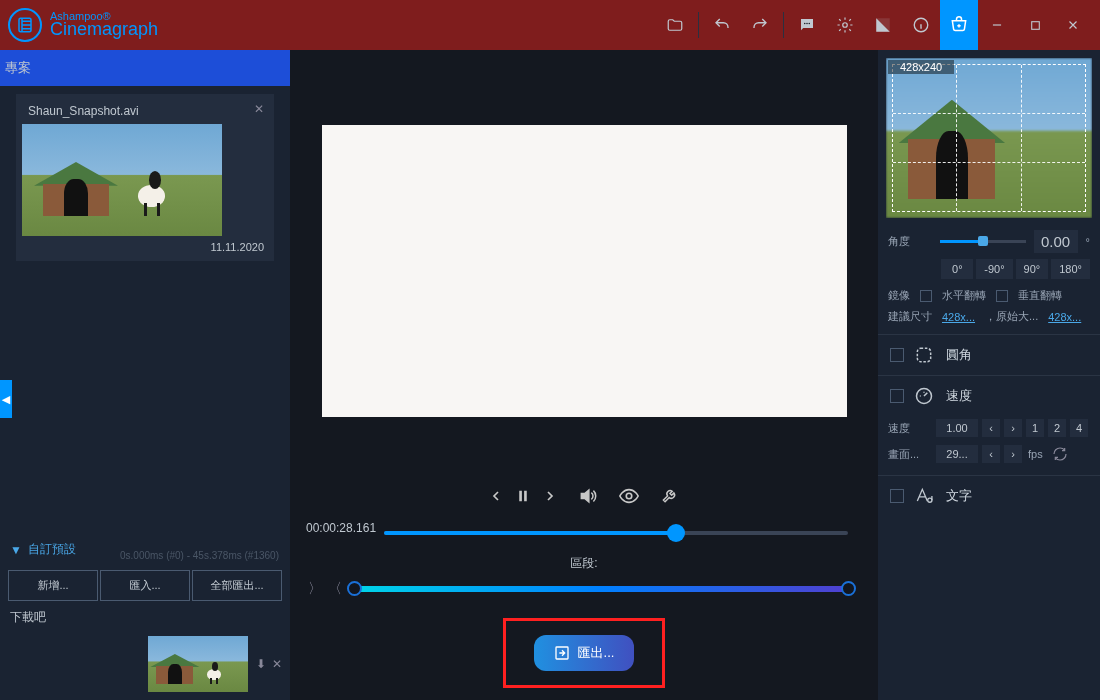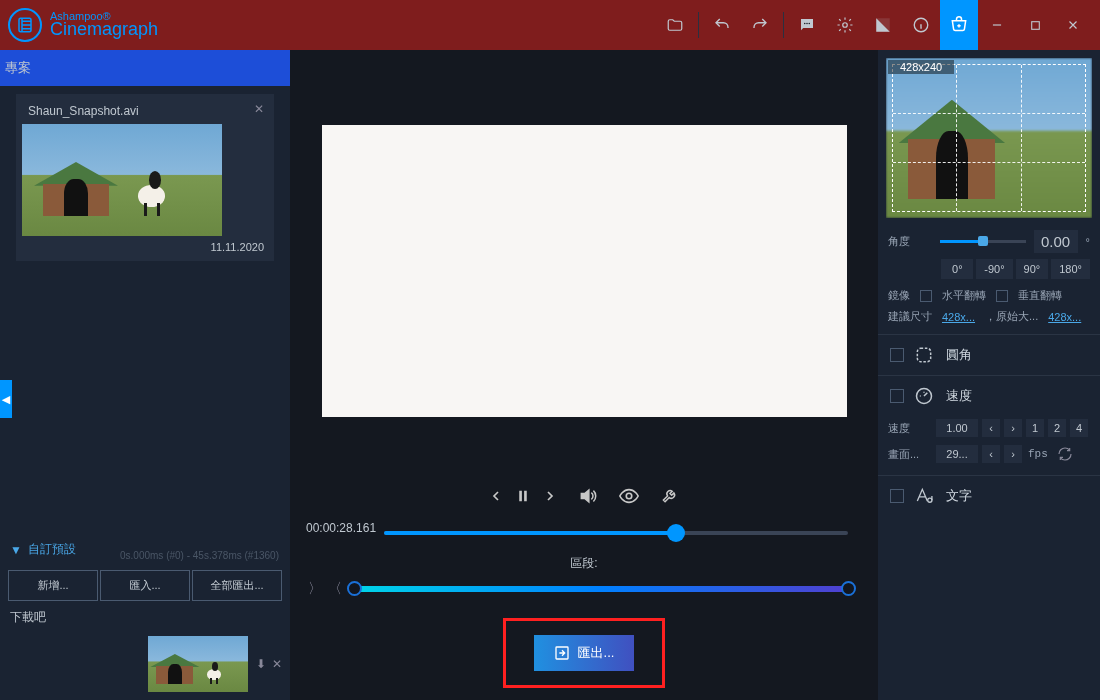--- a/index.html
+++ b/index.html
@@ -67,21 +67,21 @@
 
 .seg-label { text-align:center; color:#c0c8d0; padding:8px 0 4px; font-size:12px; }
 .seg-row { display:flex; align-items:center; gap:10px; padding:4px 30px 16px 16px; }
 .seg-nav { display:flex; gap:2px; color:#889; }
 .seg-nav span { width:18px; text-align:center; cursor:pointer; font-size:14px; }
 .seg-track { flex:1; height:6px; background:linear-gradient(90deg,#00d4e8,#0080ff,#5040d0); position:relative; border-radius:2px; }
 .seg-h { position:absolute; top:-5px; width:15px; height:15px; border:2px solid #1a70d8; background:#12161f; border-radius:50%; margin-left:-7px; cursor:pointer; }
 
 .export-wrap { display:flex; justify-content:center; padding:4px 0 12px; }
 .export-box { border:3px solid #ff2020; padding:14px 28px; }
-.export-btn { background:linear-gradient(90deg,#2090e0,#4050c0); color:#fff; padding:9px 20px; display:flex; align-items:center; gap:8px; font-size:13px; cursor:pointer; }
+.export-btn { background:linear-gradient(90deg,#2090e0,#4050c0); color:#fff; padding:9px 20px; display:flex; align-items:center; gap:8px; font-size:13px; cursor:pointer;border-radius:12px; }
 
 
 .crop-prev { margin:8px; height:160px; position:relative; overflow:hidden; }
 .crop-prev .sky { filter:blur(1px); }
 .crop-dim { position:absolute; left:2px; top:2px; background:rgba(0,0,0,.45); color:#fff; font-size:11px; padding:1px 12px; }
 .grid { position:absolute; inset:6px; border:1px dashed #fff; }
 .grid::before, .grid::after { content:""; position:absolute; border:0 dashed rgba(255,255,255,.9); }
 .grid::before { left:33%; right:33%; top:0; bottom:0; border-left-width:1px; border-right-width:1px; }
 .grid::after { top:33%; bottom:33%; left:0; right:0; border-top-width:1px; border-bottom-width:1px; }
 
@@ -98,21 +98,21 @@
 .link { color:#4aa8e8; text-decoration:underline; cursor:pointer; }
 
 .section { border-top:1px solid #2a3444; display:flex; align-items:center; gap:10px; padding:10px 12px; font-size:13px; color:#d0d8e0; cursor:pointer; }
 .section .cbox { width:14px; height:14px; }
 .section .sicon { width:22px; color:#c0c8d0; }
 
 .spd-row { display:flex; align-items:center; gap:4px; padding:3px 10px; font-size:11px; color:#98a4b4; }
 .spd-row .lbl { min-width:44px; }
 .spin { width:42px; background:#232d3e; color:#c0c8d0; text-align:center; padding:3px 2px; font-size:11px; }
 .spin.sm { width:18px; }
-.unit { color:#98a4b4; padding:0 2px;font-family:Liberation Mono, monospace; }
+.unit { color:#98a4b4; padding:0 2px; }
 .reload { width:22px; height:22px; display:flex; align-items:center; justify-content:center; color:#889; cursor:pointer; }
 
 .watermark { position:absolute; right:6px; bottom:6px; color:#fff; font-weight:bold; font-size:22px; font-style:italic; text-shadow:0 0 4px #000; pointer-events:none; }
 .watermark small { display:block; font-size:9px; text-align:right; font-weight:normal; letter-spacing:.5px; }
 </style>
 </head>
 <body>
 
 <div class="titlebar">
   <div class="logo">

